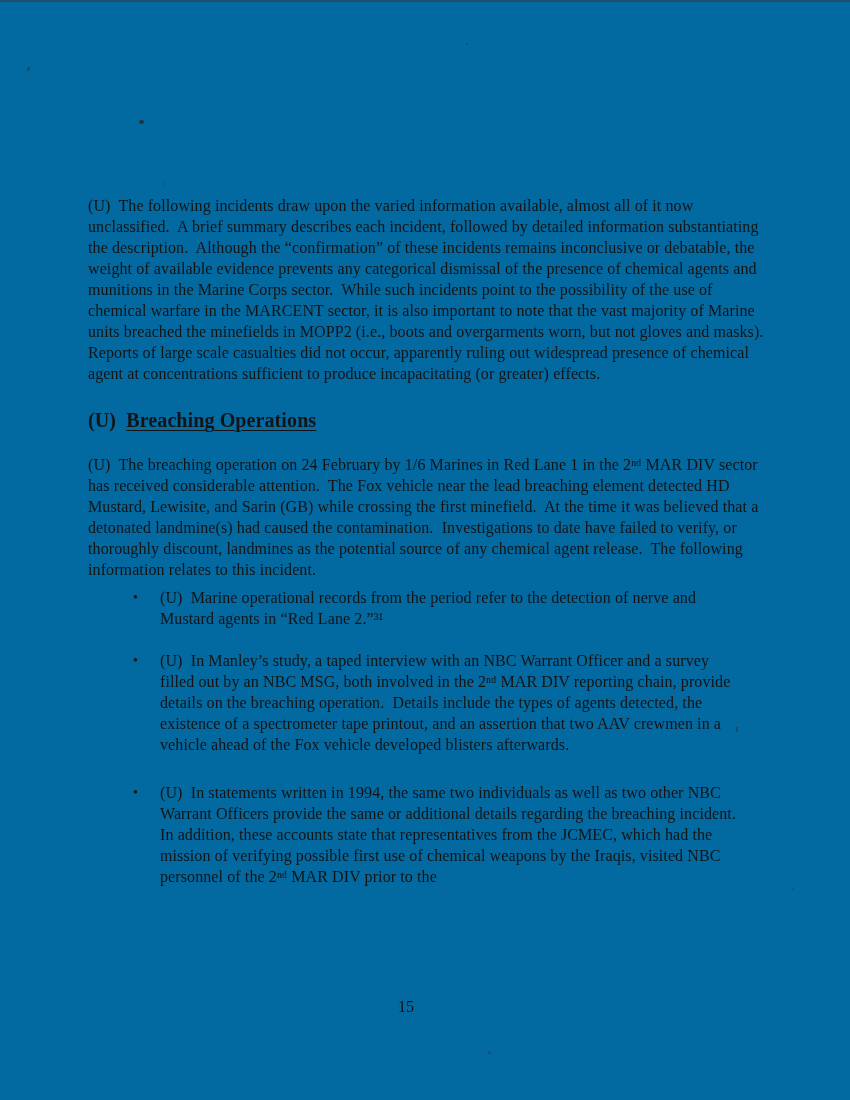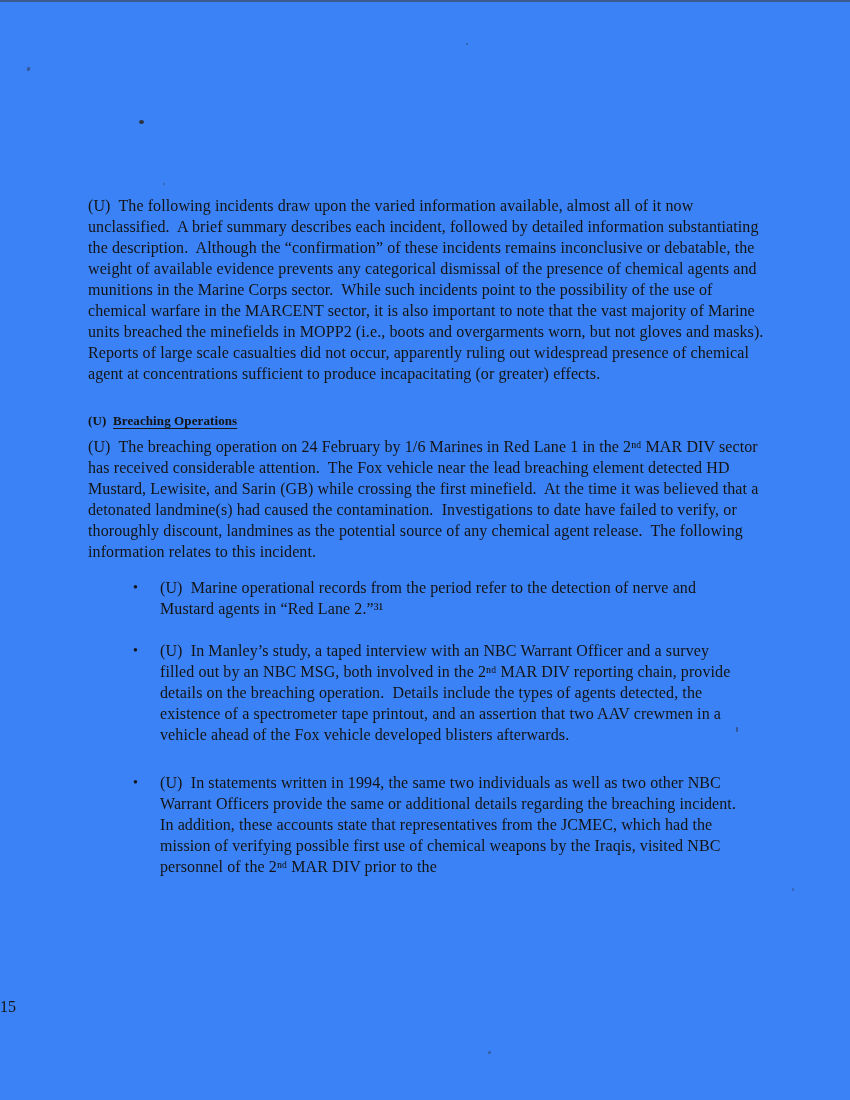--- a/index.html
+++ b/index.html
@@ -4,21 +4,21 @@
 <style>
   html, body {
     margin: 0;
     padding: 0;
     background: #ffffff;
   }
   .page {
     position: relative;
     width: 850px;
     height: 1100px;
-    background: #3b82f6;
+    background: #0369a1;
     overflow: hidden;
     font-family: "Liberation Serif", "DejaVu Serif", serif;
     color: #141414;
   }
   .scan-edge-top {
     position: absolute;
     top: 0; left: 0;
     width: 100%; height: 2px;
     background: #3a3a3a;
     opacity: 0.55;
@@ -32,30 +32,30 @@
     line-height: 21px;
     letter-spacing: 0.1px;
   }
   .para {
     margin: 0;
     white-space: pre-wrap;
     text-align: left;
   }
   .para-intro { margin-bottom: 26px; }
   .section-heading {
-    margin: 0 0 5px 0;
-    font-size: 13px;
+    margin: 0 0 23px 0;
+    font-size: 20px;
     white-space: pre-wrap;
   }
   .section-heading .underlined {
     text-decoration: underline;
     text-underline-offset: 3px;
     text-decoration-thickness: 1px;
   }
-  .para-breaching { margin-bottom: 15px; font-family: Liberation Serif, serif; }
+  .para-breaching { margin-bottom: 7px; font-family: Liberation Serif, serif; }
   .bullet-list { margin: 0; padding: 0; list-style: none; }
   .bullet {
     display: flex;
     margin: 0 0 21px 45px;
     width: 612px;
   }
   .bullet.gap-lg { margin-bottom: 27px; }
   .bullet-marker {
     width: 13px;
     flex: 0 0 13px;
@@ -66,21 +66,21 @@
   .bullet-text {
     flex: 1;
     white-space: pre-wrap;
     max-width: 585px;
   }
   .page-number {
     position: absolute;
     top: 998px;
     left: 0;
     width: 812px; 
-    text-align: left;
+    text-align: center;
     font-size: 16px;
   }
   .speck {
     position: absolute;
     background: #2b2b2b;
     border-radius: 50%;
   }
   .speck-a { left: 139px; top: 120px; width: 5px; height: 4px; opacity: 0.9; }
   .speck-b { left: 27px;  top: 67px;  width: 3px; height: 4px; opacity: 0.45; transform: rotate(20deg); border-radius: 1px; }
   .speck-c { left: 466px; top: 43px;  width: 2px; height: 2px; opacity: 0.4; }

